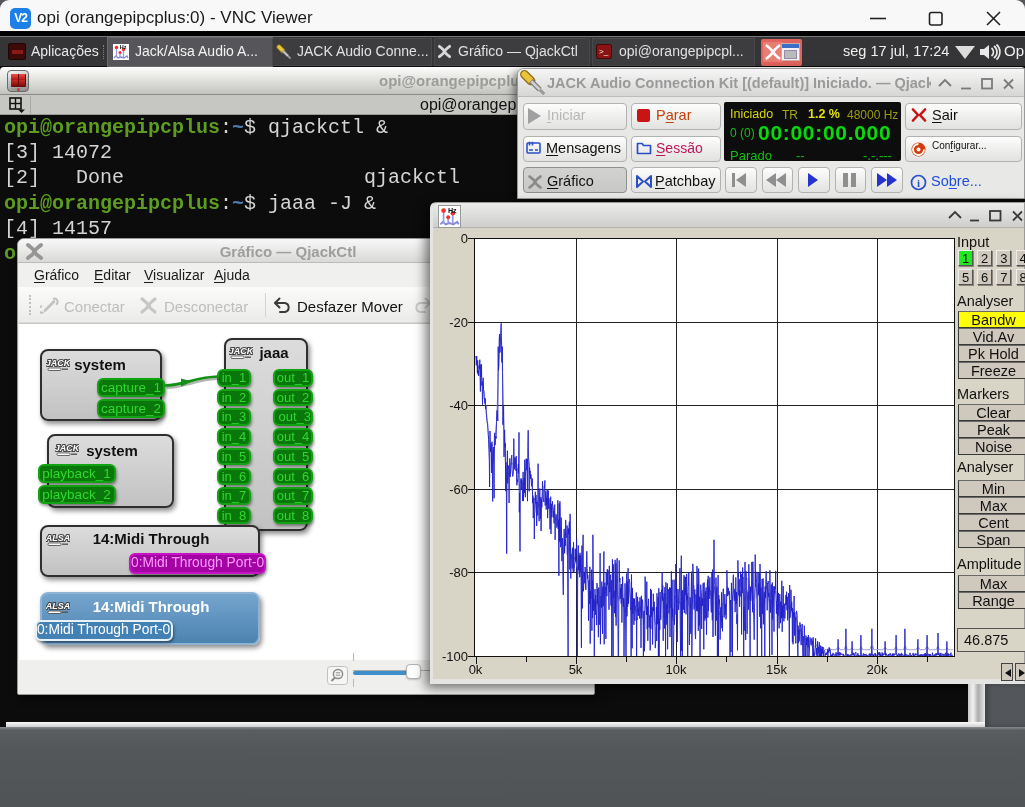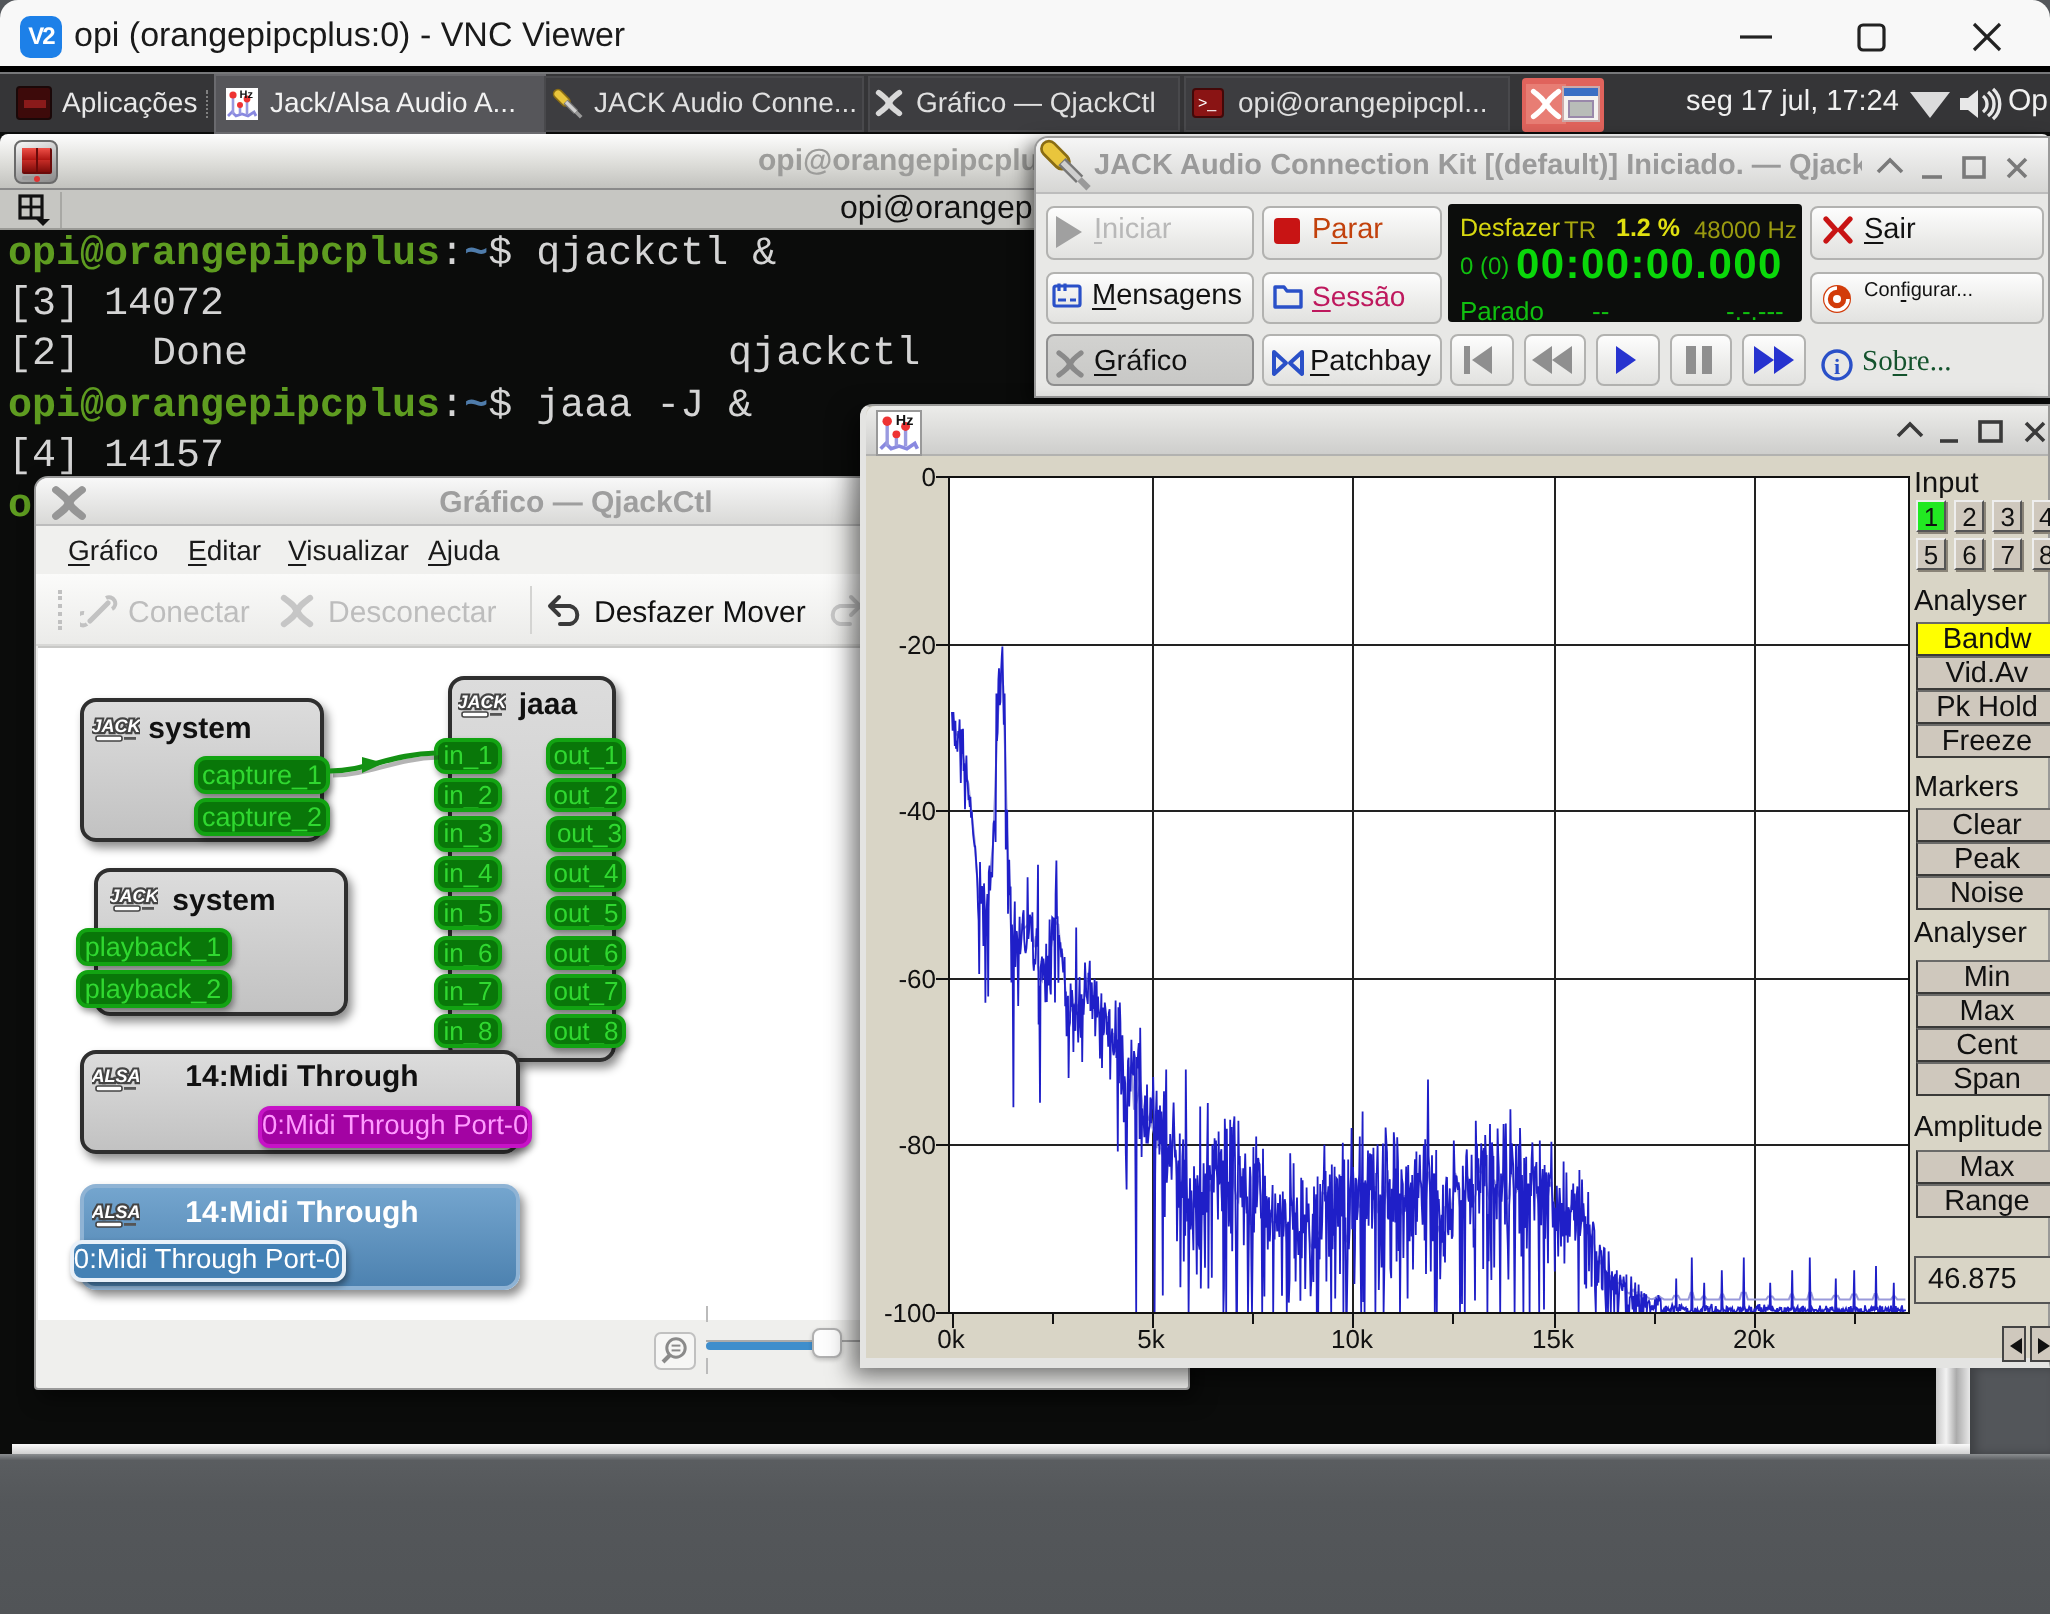--- a/index.html
+++ b/index.html
@@ -4,21 +4,21 @@
 * { margin:0; padding:0; box-sizing:border-box; }
 html,body { width:1025px; height:807px; overflow:hidden; }
 body { font-family:"Liberation Sans", sans-serif; background:#53565a; position:relative; }
 .abs { position:absolute; }
 .mono { font-family:"Liberation Mono", monospace; }
 .b { font-weight:bold; }
 u { text-decoration:underline; text-underline-offset:2px; }
 </style></head>
 <body>
 <div class="abs" style="left:0;top:36px;width:1025px;height:691px;background:#0b0c0b;"></div>
-<div class="abs" style="left:0;top:0;width:1025px;height:36px;background:#f8f8f8;border-radius:9px 9px 0 0;border-bottom:3px solid #000000;">
+<div class="abs" style="left:0;top:0;width:1025px;height:36px;background:#f8f8f8;border-radius:9px 9px 0 0;border-bottom:5px solid #000000;">
  <div class="abs" style="left:10px;top:8px;width:21px;height:21px;background:#1d80e8;border-radius:5px;">
    <div class="abs" style="left:0;top:0;width:21px;height:21px;color:#fff;font-size:12px;font-weight:bold;text-align:center;line-height:21px;letter-spacing:-1px;">V2</div>
  </div>
  <div class="abs" style="left:37px;top:8px;font-size:17px;color:#1a1a1a;">opi (orangepipcplus:0) - VNC Viewer</div>
  <svg class="abs" style="left:855px;top:0;width:170px;height:36px;" viewBox="0 0 170 36">
    <line x1="15" y1="18.5" x2="31" y2="18.5" stroke="#222" stroke-width="1.6"></line>
    <rect x="74.5" y="12.5" width="12.5" height="12.5" fill="none" stroke="#222" stroke-width="1.6" rx="2"></rect>
    <line x1="132" y1="12" x2="145" y2="25" stroke="#222" stroke-width="1.6"></line>
    <line x1="145" y1="12" x2="132" y2="25" stroke="#222" stroke-width="1.6"></line>
  </svg>
@@ -293,32 +293,32 @@
       </svg></div>
     <div class="abs" style="left:29px;top:104px;font-size:14.5px;color:#111;white-space:nowrap;"><u>G</u>ráfico</div>
     <div class="abs" style="left:117px;top:105px;"><svg width="18" height="15" viewBox="0 0 18 15">
         <path d="M2 2 L8 7.5 L2 13 Z M16 2 L10 7.5 L16 13 Z" fill="none" stroke="#2a50c8" stroke-width="2" stroke-linejoin="round"></path>
       </svg></div>
     <div class="abs" style="left:137px;top:104px;font-size:14.5px;color:#111;white-space:nowrap;"><u>P</u>atchbay</div>
     <div class="abs" style="left:392px;top:105px;"><svg width="17" height="17" viewBox="0 0 17 17">
         <circle cx="8.5" cy="8.5" r="7" fill="none" stroke="#2a50c8" stroke-width="1.7"></circle>
         <text x="8.5" y="13" font-size="11" font-weight="bold" fill="#2a50c8" text-anchor="middle" font-family="Liberation Serif">i</text>
       </svg></div>
-    <div class="abs" style="left:413px;top:104px;font-size:14.5px;color:#14532d;white-space:nowrap;font-family:Liberation Serif, serif;">So<u>b</u>re...</div>
+    <div class="abs" style="left:413px;top:104px;font-size:14.5px;color:#1d4ed8;white-space:nowrap;">So<u>b</u>re...</div>
     <div class="abs" style="left:214px;top:104px;width:3px;height:14px;background:#8f8f8f;"></div>
     <div class="abs" style="left:218px;top:104px;width:0;height:0;border-top:7px solid transparent;border-bottom:7px solid transparent;border-right:10px solid #8f8f8f;"></div>
     <div class="abs" style="left:248px;top:104px;width:0;height:0;border-top:7px solid transparent;border-bottom:7px solid transparent;border-right:10px solid #8f8f8f;"></div>
     <div class="abs" style="left:258px;top:104px;width:0;height:0;border-top:7px solid transparent;border-bottom:7px solid transparent;border-right:10px solid #8f8f8f;"></div>
     <div class="abs" style="left:290px;top:104px;width:0;height:0;border-top:7px solid transparent;border-bottom:7px solid transparent;border-left:10px solid #2733cf;"></div>
     <div class="abs" style="left:325px;top:104px;width:4.5px;height:14px;background:#8f8f8f;"></div>
     <div class="abs" style="left:333px;top:104px;width:4.5px;height:14px;background:#8f8f8f;"></div>
     <div class="abs" style="left:359px;top:104px;width:0;height:0;border-top:7px solid transparent;border-bottom:7px solid transparent;border-left:10px solid #2733cf;"></div>
     <div class="abs" style="left:369px;top:104px;width:0;height:0;border-top:7px solid transparent;border-bottom:7px solid transparent;border-left:10px solid #2733cf;"></div>
     <div class="abs" style="left:206px;top:33px;width:177px;height:59px;background:#0c0d0c;border-radius:2px;"></div>
-    <div class="abs" style="left:212px;top:38px;font-size:12.5px;color:#d8d810;font-family:Liberation Sans, sans-serif;letter-spacing:0px;white-space:nowrap;">Desfazer</div>
+    <div class="abs" style="left:212px;top:38px;font-size:12.5px;color:#d8d810;font-family:Liberation Sans, sans-serif;letter-spacing:0px;white-space:nowrap;">Iniciado</div>
     <div class="abs" style="left:264px;top:39px;font-size:12px;color:#a8a810;font-family:Liberation Sans, sans-serif;letter-spacing:0px;white-space:nowrap;">TR</div>
     <div class="abs" style="left:290px;top:38px;font-size:12.5px;color:#e0e010;font-family:Liberation Sans, sans-serif;font-weight:bold;letter-spacing:0px;white-space:nowrap;">1.2 %</div>
     <div class="abs" style="left:329px;top:39px;font-size:12px;color:#9a9a10;font-family:Liberation Sans, sans-serif;letter-spacing:0px;white-space:nowrap;">48000 Hz</div>
     <div class="abs" style="left:212px;top:57px;font-size:12px;color:#10c010;font-family:Liberation Sans, sans-serif;letter-spacing:0px;white-space:nowrap;">0 (0)</div>
     <div class="abs" style="left:240px;top:52px;font-size:21px;color:#0ad80a;font-family:Liberation Sans, sans-serif;font-weight:bold;letter-spacing:0.7px;white-space:nowrap;">00:00:00.000</div>
     <div class="abs" style="left:212px;top:79px;font-size:13px;color:#10c010;font-family:Liberation Sans, sans-serif;letter-spacing:0px;white-space:nowrap;">Parado</div>
     <div class="abs" style="left:278px;top:79px;font-size:13px;color:#10c010;font-family:Liberation Sans, sans-serif;letter-spacing:0px;white-space:nowrap;">--</div>
     <div class="abs" style="left:345px;top:79px;font-size:13px;color:#10c010;font-family:Liberation Sans, sans-serif;letter-spacing:0px;white-space:nowrap;">-.-.---</div>
   </div>
 <div class="abs" style="left:430px;top:202px;width:595px;height:482px;background:#d9d5c6;border:1px solid #9a9a98;border-left:3px solid #e4e4e2;border-bottom:5px solid #e4e4e2;border-radius:6px 0 0 0;box-shadow:-4px 4px 12px rgba(0,0,0,0.55);">

